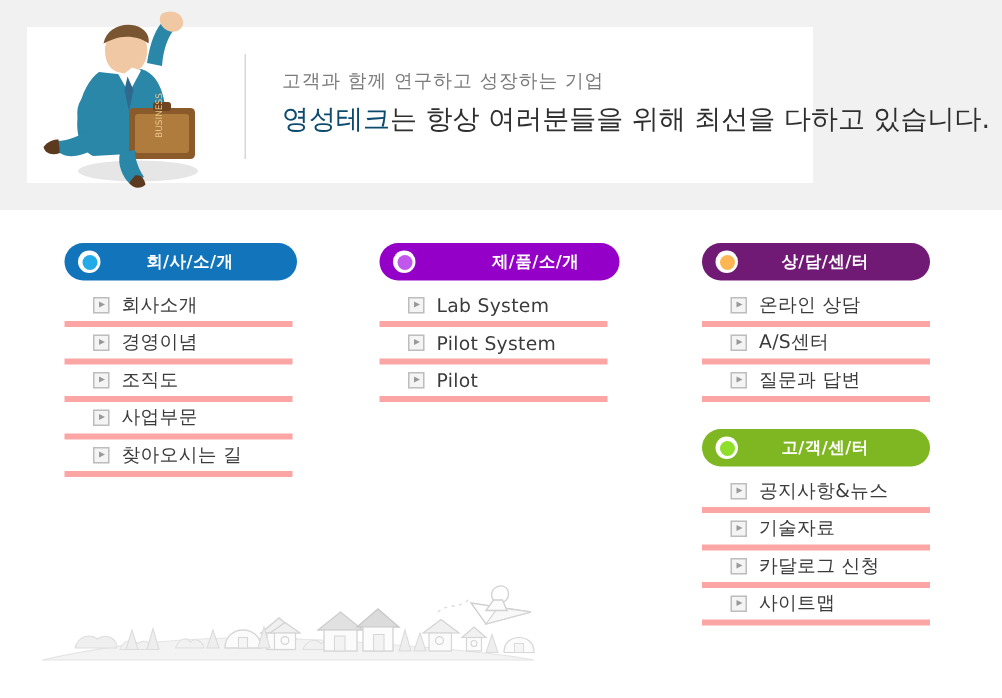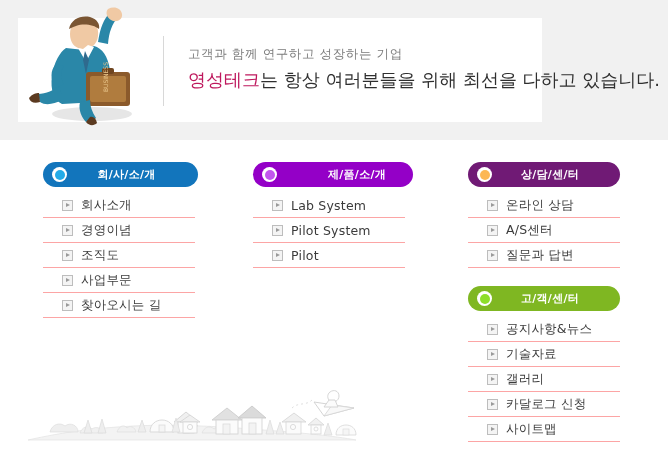--- a/index.html
+++ b/index.html
@@ -52,21 +52,21 @@
     white-space: nowrap;
   }
   .banner-line2 {
     font-size: 18px;
     color: #2f2f2f;
     line-height: 28px;
     margin-top: 2px;
     white-space: nowrap;
   }
   .banner-brand {
-    color: #be185d;
+    color: #0c4a6e;
   }
 
   
   .column {
     position: absolute;
     width: 155px;
   }
   #col-company  { left: 43px;  top: 162px; }
   #col-product  { left: 253px; top: 162px; }
   #col-consult  { left: 468px; top: 162px; }
@@ -121,21 +121,21 @@
   .menu-list {
     margin: 6px 0 0 0;
     padding: 0;
     list-style: none;
     width: 152px;
   }
   .menu-item {
     display: flex;
     align-items: center;
     height: 25px;
-    border-bottom: 1px solid #fca5a5;
+    border-bottom: 4px solid #fca5a5;
     padding-left: 19px;
     box-sizing: border-box;
     cursor: pointer;
   }
   .bullet-icon {
     width: 9px; height: 9px;
     border: 1px solid #bdbdbd;
     background: #f4f4f4;
     position: relative;
     flex: 0 0 auto;
@@ -287,24 +287,20 @@
     <li class="menu-item">
       <span class="bullet-icon"></span>
       <span class="menu-label">공지사항&amp;뉴스</span>
     </li>
     <li class="menu-item">
       <span class="bullet-icon"></span>
       <span class="menu-label">기술자료</span>
     </li>
     <li class="menu-item">
       <span class="bullet-icon"></span>
-      <span class="menu-label">갤러리</span>
-    </li>
-    <li class="menu-item">
-      <span class="bullet-icon"></span>
       <span class="menu-label">카달로그 신청</span>
     </li>
     <li class="menu-item">
       <span class="bullet-icon"></span>
       <span class="menu-label">사이트맵</span>
     </li>
   </ul>
 </div>
 
 <svg id="village-illustration" viewBox="0 0 340 70">

